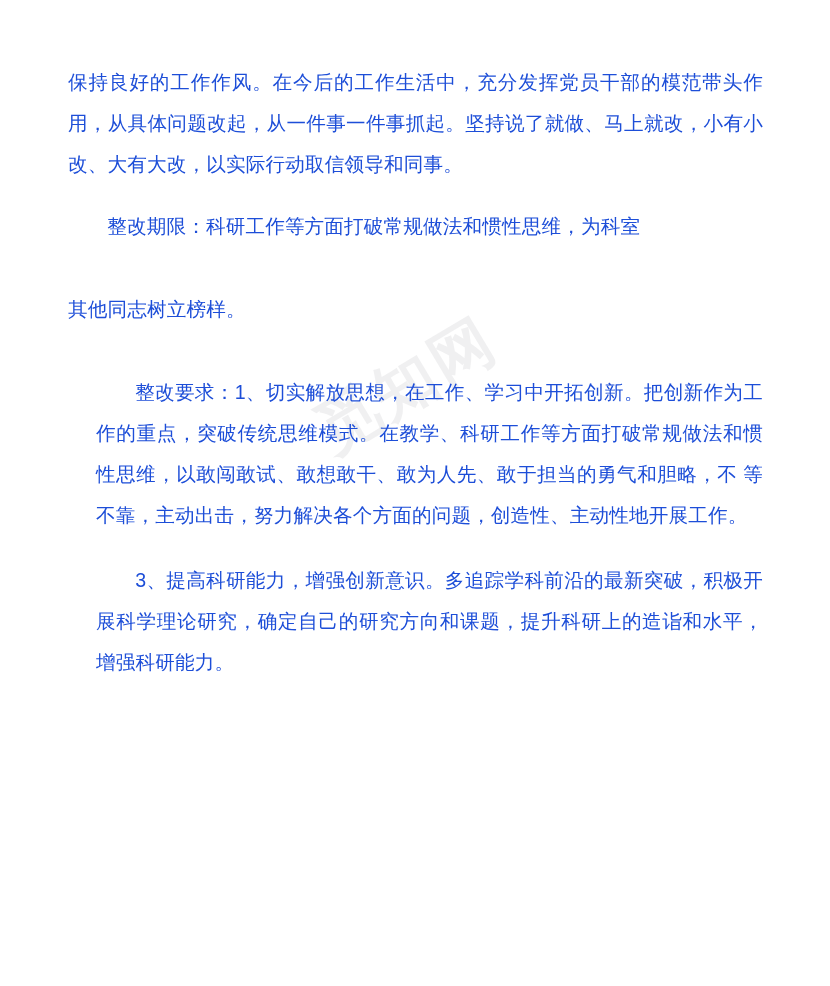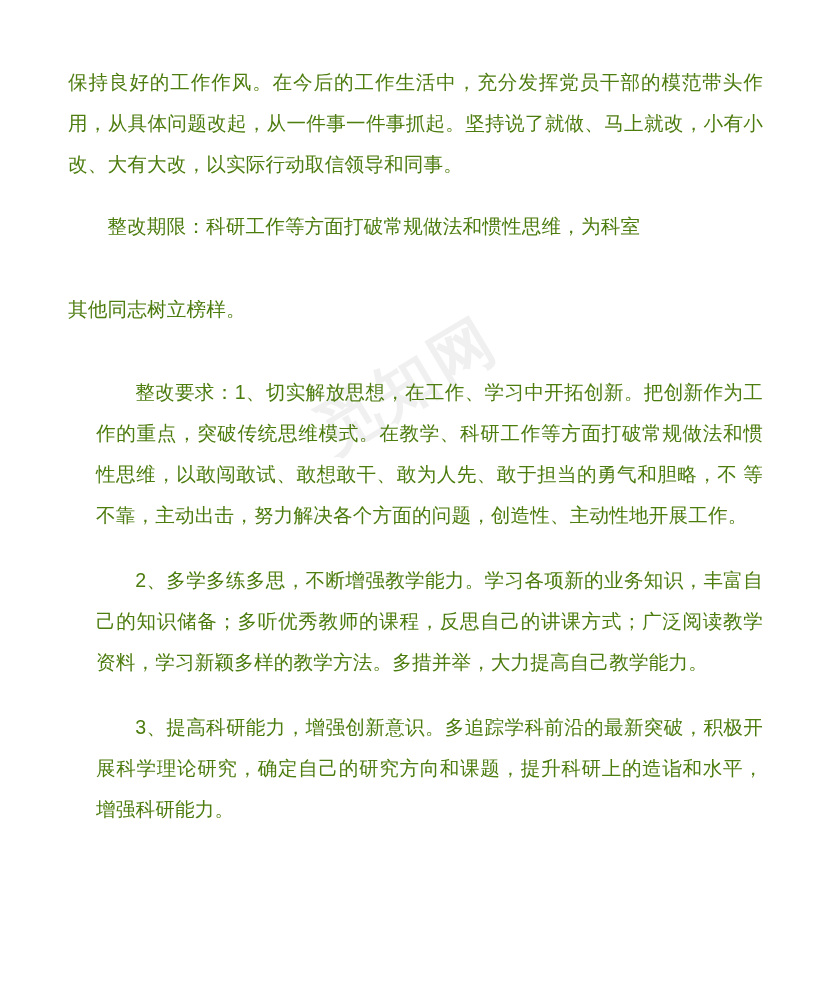--- a/index.html
+++ b/index.html
@@ -46,21 +46,21 @@
     position: absolute;
     left: 68px;
     top: 62px;
     width: 695px;
     z-index: 2;
   }
   p.para {
     margin: 0 0 21px 0;
     font-size: 19.6px;
     line-height: 41px;
-    color: #4d7c0f;
+    color: #1d4ed8;
     text-align: justify;
     text-justify: inter-ideograph;
     letter-spacing: 0.15px;
     word-break: break-all;
   }
   p.indent {
     text-indent: 2em;
   }
   p.noindent {
     text-indent: 0;
@@ -87,18 +87,17 @@
     <p class="para noindent">保持良好的工作作风。在今后的工作生活中，充分发挥党员干部的模范带头作用，从具体问题改起，从一件事一件事抓起。坚持说了就做、马上就改，小有小改、大有大改，以实际行动取信领导和同事。</p>
 
 
 
     <p class="para indent gap-after">整改期限：科研工作等方面打破常规做法和惯性思维，为科室</p>
 
     <p class="para noindent gap-after">其他同志树立榜样。</p>
 
     <p class="para indent gap-before">整改要求：1、切实解放思想，在工作、学习中开拓创新。把创新作为工作的重点，突破传统思维模式。在教学、科研工作等方面打破常规做法和惯性思维，以敢闯敢试、敢想敢干、敢为人先、敢于担当的勇气和胆略，不 等不靠，主动出击，努力解决各个方面的问题，创造性、主动性地开展工作。</p>
 
-    <p class="para indent gap-before">2、多学多练多思，不断增强教学能力。学习各项新的业务知识，丰富自己的知识储备；多听优秀教师的课程，反思自己的讲课方式；广泛阅读教学资料，学习新颖多样的教学方法。多措并举，大力提高自己教学能力。</p>
 
     <p class="para indent gap-before">3、提高科研能力，增强创新意识。多追踪学科前沿的最新突破，积极开展科学理论研究，确定自己的研究方向和课题，提升科研上的造诣和水平，增强科研能力。</p>
 
   </div>
 </div>
 
 </body></html>

